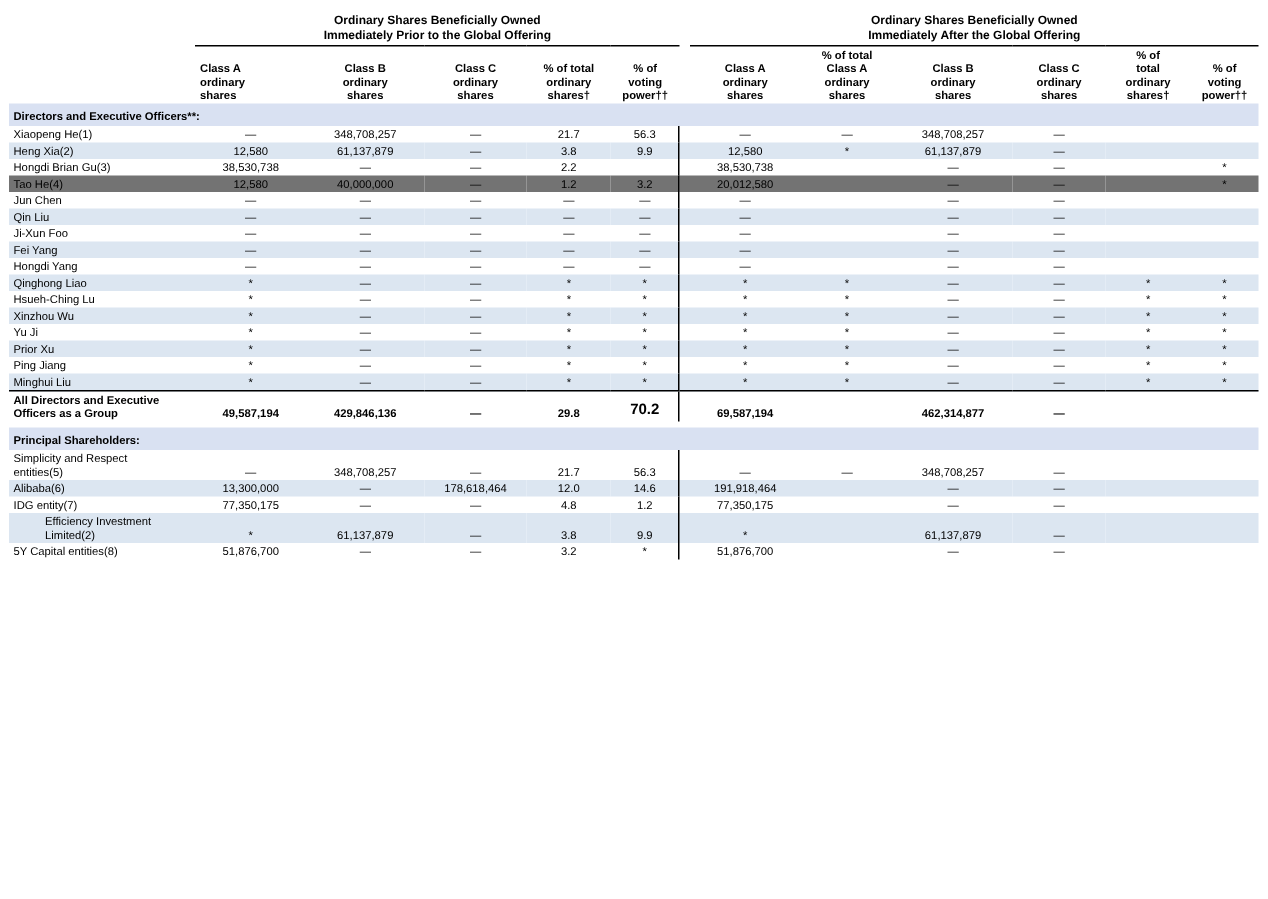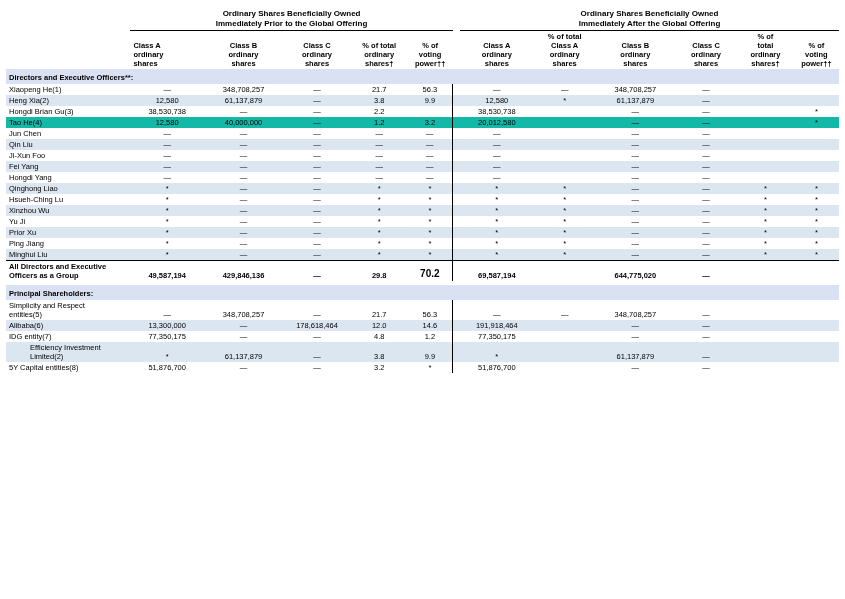--- a/index.html
+++ b/index.html
@@ -118,21 +118,21 @@
           <td style="font-size: 7.5px;">2.2</td>
           <td style="font-size: 7.5px;"></td>
           <td style="width: 6px; border-left: 1px solid rgb(0, 0, 0);"></td>
           <td style="font-size: 7.5px;">38,530,738</td>
           <td style="font-size: 7.5px;"></td>
           <td style="font-size: 7.5px;">—</td>
           <td style="font-size: 7.5px;">—</td>
           <td style="font-size: 7.5px;"></td>
           <td style="font-size: 7.5px;">*</td>
         </tr>
-        <tr style="background-color: #14b8a6;">
+        <tr style="background-color: #737373;">
           <td style="text-align: left; white-space: pre-line; font-size: 7.5px;">Tao He(4)</td>
           <td style="font-size: 7.5px;">12,580</td>
           <td style="font-size: 7.5px;">40,000,000</td>
           <td style="font-size: 7.5px;">—</td>
           <td style="font-size: 7.5px;">1.2</td>
           <td style="font-size: 7.5px;">3.2</td>
           <td style="width: 6px; border-left: 1px solid rgb(0, 0, 0);"></td>
           <td style="font-size: 7.5px;">20,012,580</td>
           <td style="font-size: 7.5px;"></td>
           <td style="font-size: 7.5px;">—</td>
@@ -324,21 +324,21 @@
           <td style="text-align: left; white-space: pre-line; font-size: 7.5px; font-weight: bold; border-top: 1px solid rgb(0, 0, 0);">All Directors and Executive
 Officers as a Group</td>
           <td style="font-size: 7.5px; font-weight: bold; border-top: 1px solid rgb(0, 0, 0);">49,587,194</td>
           <td style="font-size: 7.5px; font-weight: bold; border-top: 1px solid rgb(0, 0, 0);">429,846,136</td>
           <td style="font-size: 7.5px; font-weight: bold; border-top: 1px solid rgb(0, 0, 0);">—</td>
           <td style="font-size: 7.5px; font-weight: bold; border-top: 1px solid rgb(0, 0, 0);">29.8</td>
           <td style="font-size: 10px; font-weight: bold; border-top: 1px solid rgb(0, 0, 0);">70.2</td>
           <td style="width: 6px; border-left: 1px solid rgb(0, 0, 0); border-top: 1px solid rgb(0, 0, 0);"></td>
           <td style="font-size: 7.5px; font-weight: bold; border-top: 1px solid rgb(0, 0, 0);">69,587,194</td>
           <td style="font-size: 7.5px; font-weight: bold; border-top: 1px solid rgb(0, 0, 0);"></td>
-          <td style="font-size: 7.5px; font-weight: bold; border-top: 1px solid rgb(0, 0, 0);">644,775,020</td>
+          <td style="font-size: 7.5px; font-weight: bold; border-top: 1px solid rgb(0, 0, 0);">462,314,877</td>
           <td style="font-size: 7.5px; font-weight: bold; border-top: 1px solid rgb(0, 0, 0);">—</td>
           <td style="font-size: 7.5px; font-weight: bold; border-top: 1px solid rgb(0, 0, 0);"></td>
           <td style="font-size: 7.5px; font-weight: bold; border-top: 1px solid rgb(0, 0, 0);"></td>
         </tr>
         <tr style="height: 4px;"></tr>
         <tr>
           <td colspan="13" style="font-weight: bold; text-align: left; padding-top: 4px; padding-bottom: 2px; background: rgb(217, 225, 242);">Principal Shareholders:</td>
         </tr>
         <tr>
           <td style="text-align: left; white-space: pre-line; font-size: 7.5px;">Simplicity and Respect

